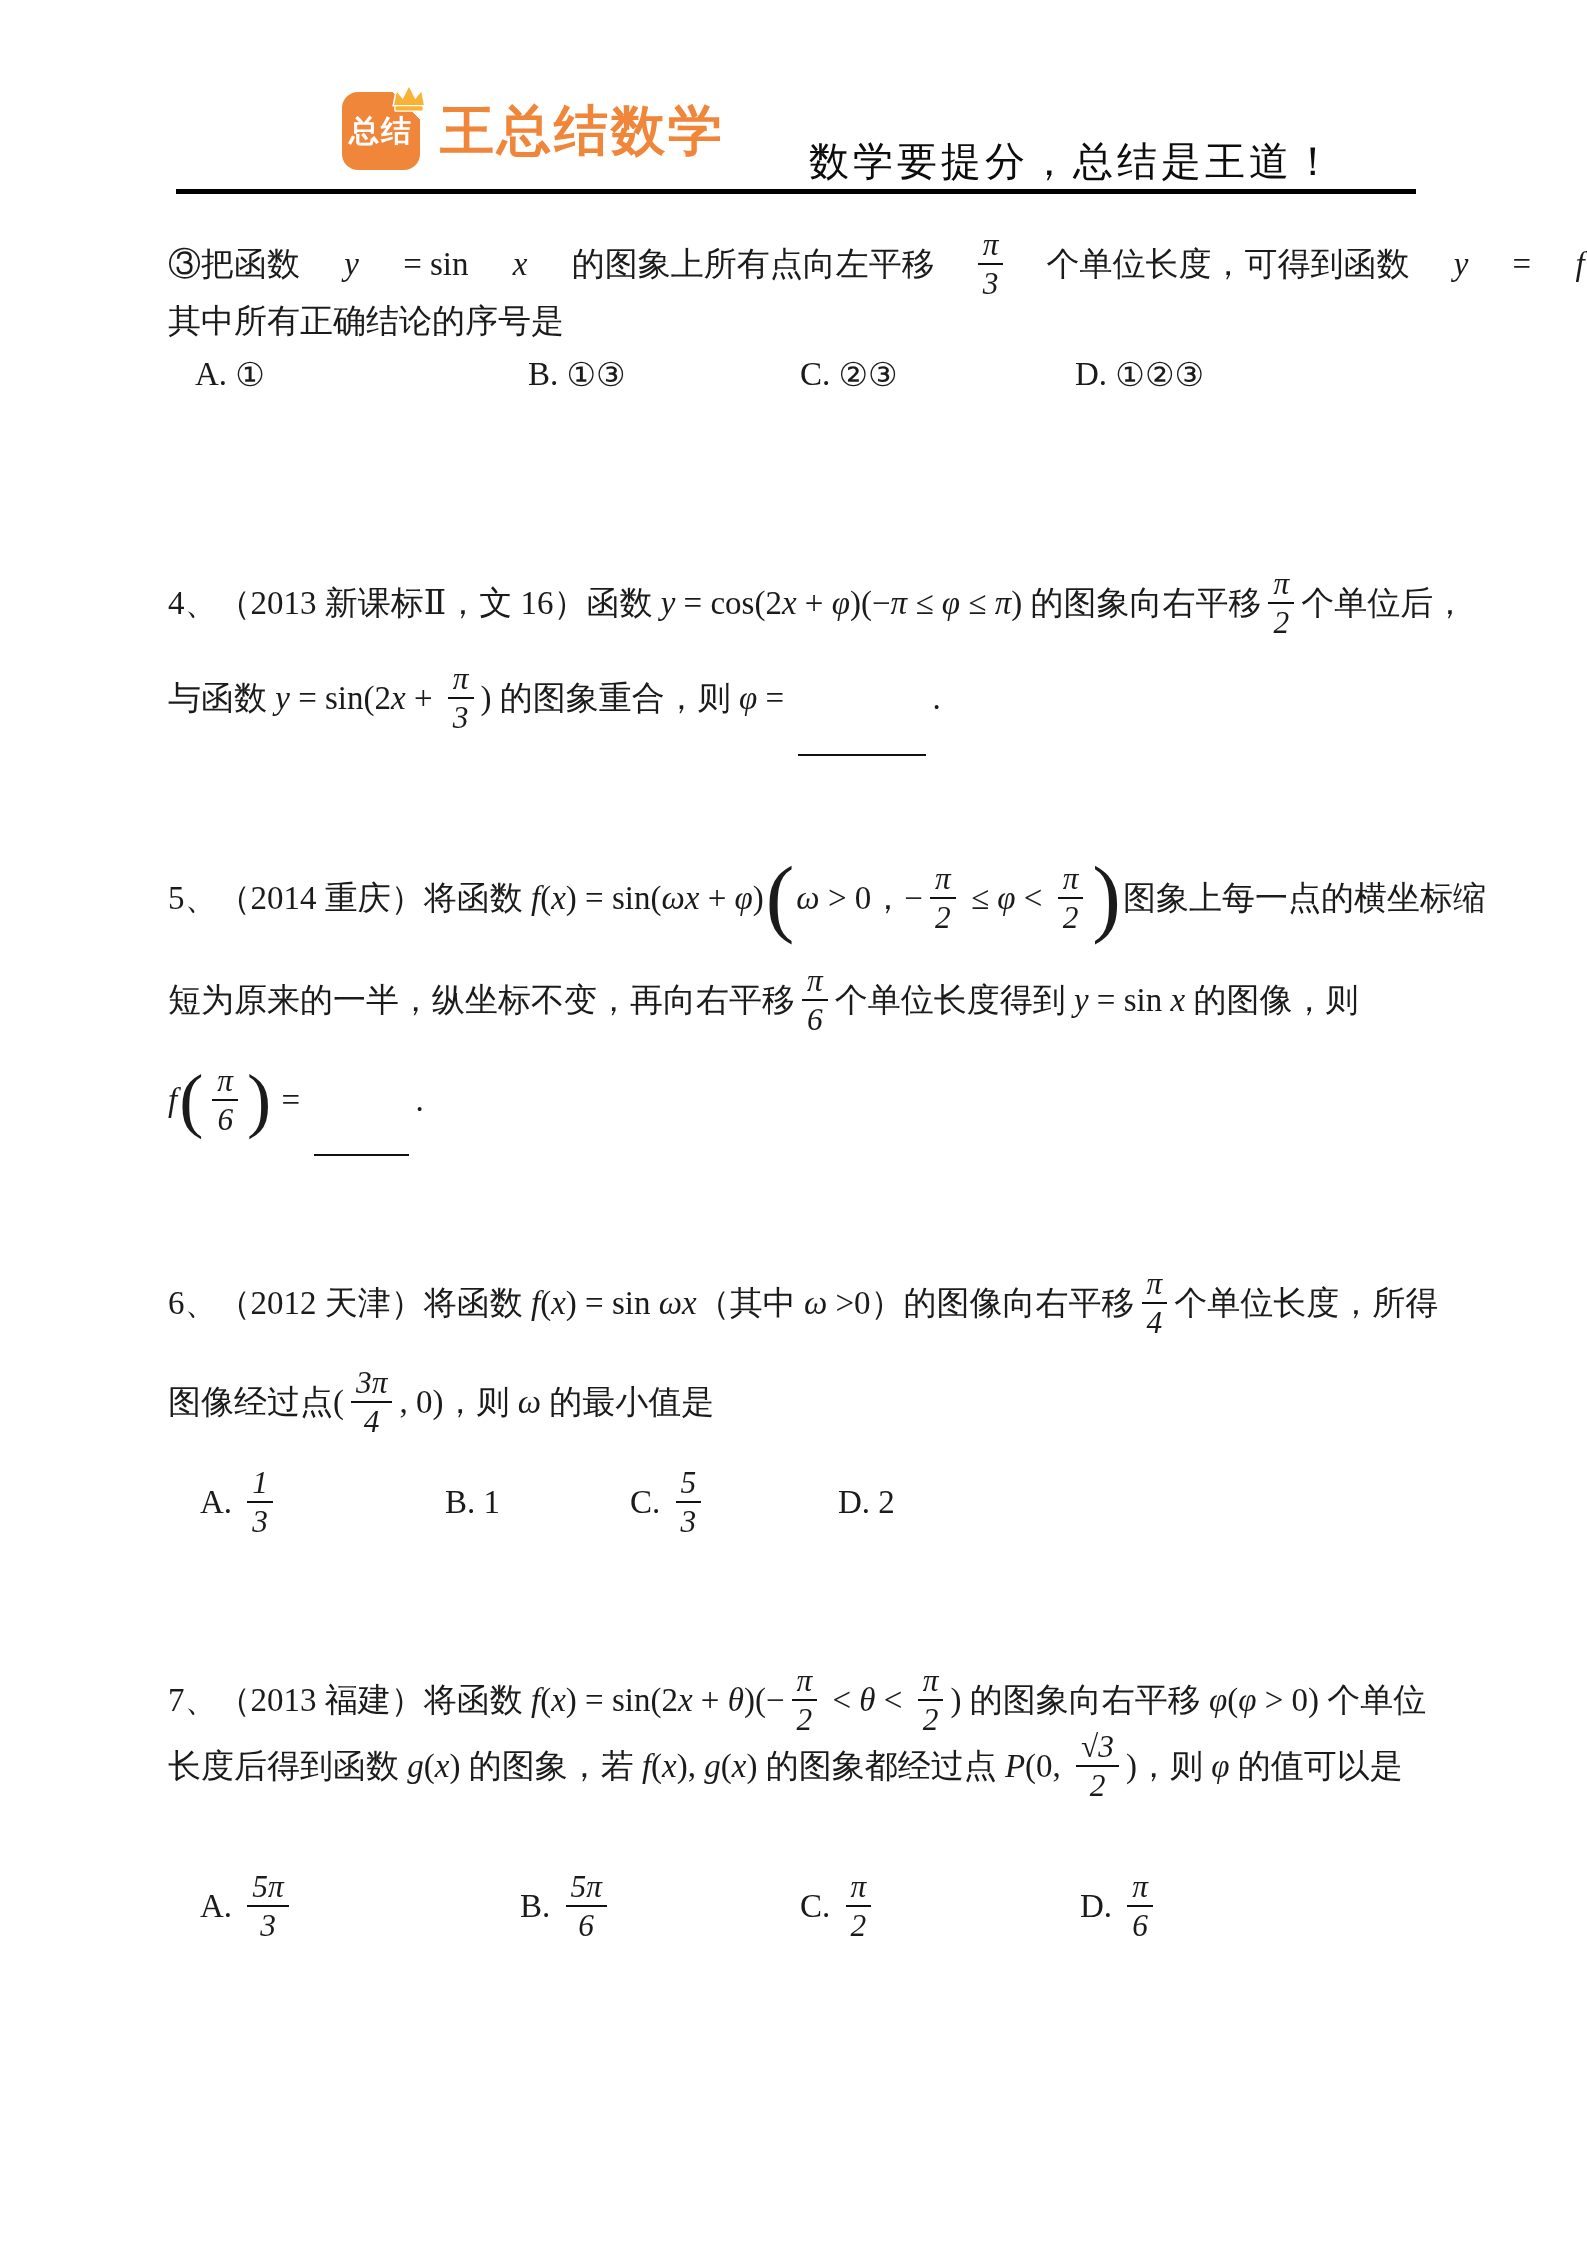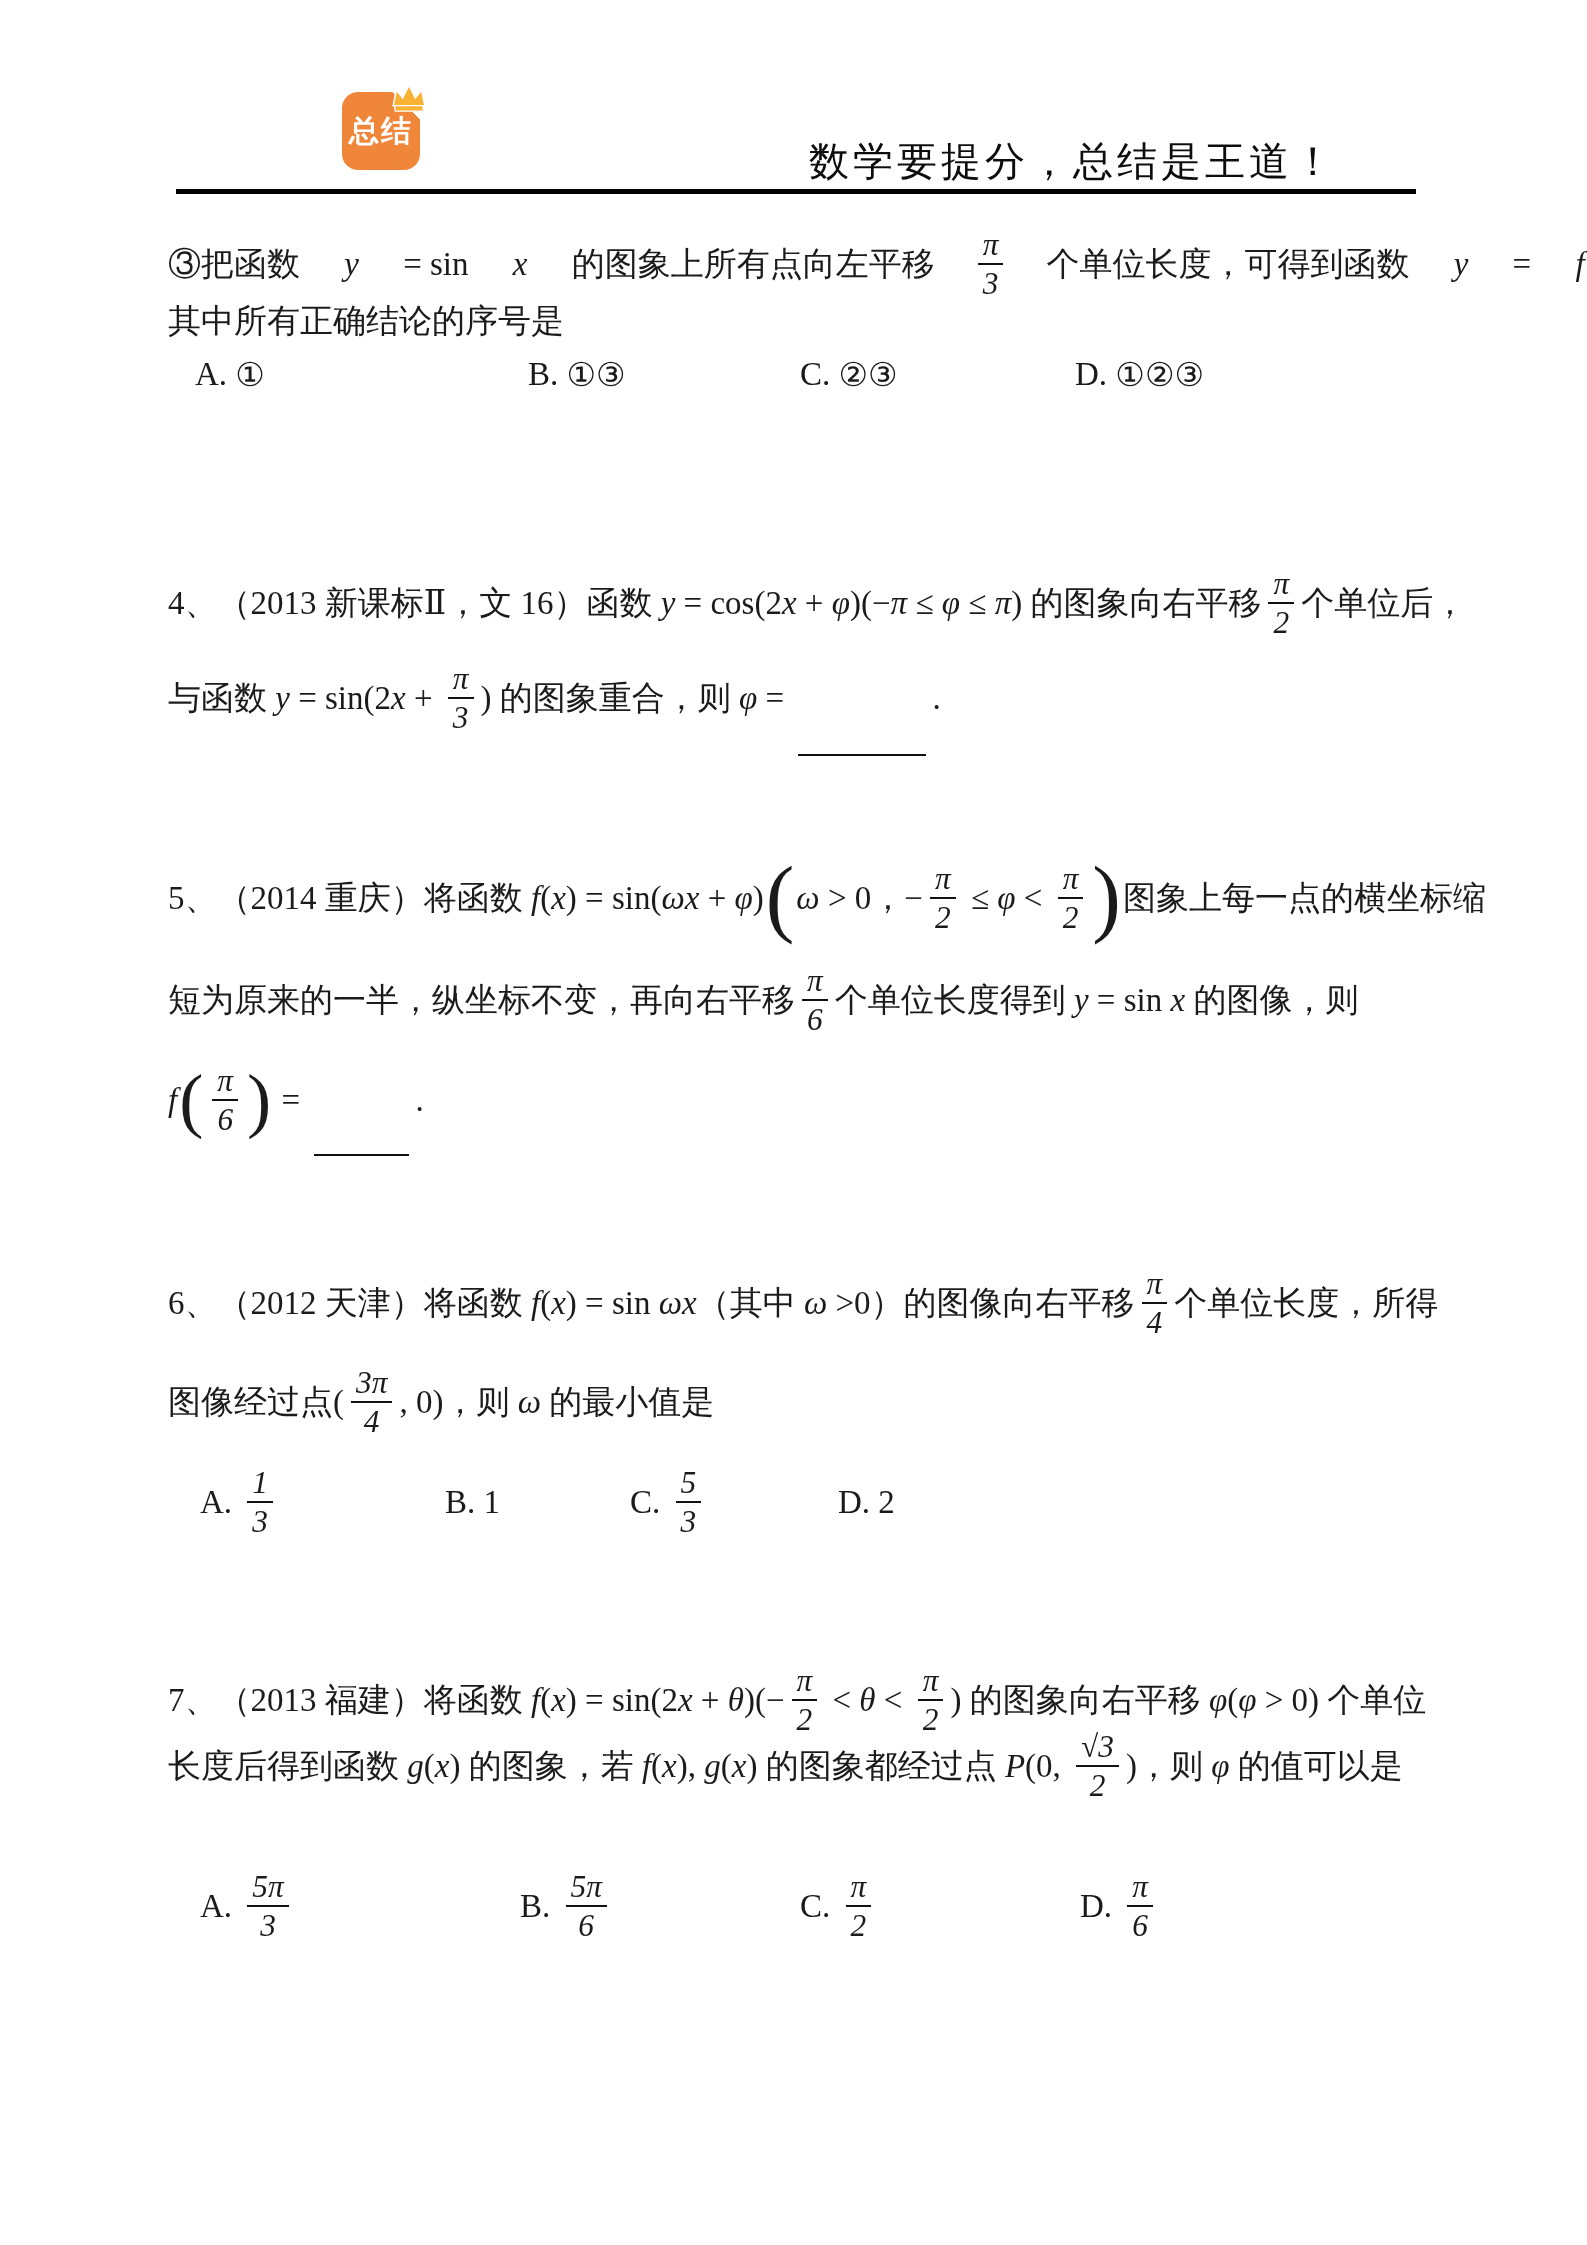--- a/index.html
+++ b/index.html
@@ -76,20 +76,21 @@
 <div class="page">
 
   <div class="logo">
     <div class="badge">
       <svg class="crown" width="38" height="30" viewBox="0 0 24 19">
         <polygon points="2,15 4,5 8,10 12,2 16,10 20,5 22,15" fill="#f9b233" stroke="#ffffff" stroke-width="1"></polygon>
         <rect x="3" y="15" width="18" height="3.5" rx="1" fill="#f9b233" stroke="#ffffff" stroke-width="0.8"></rect>
       </svg>
       <span class="badge-text">总结</span>
     </div>
+    <span class="logo-title">王总结数学</span>
   </div>
   <div class="slogan">数学要提分，总结是王道！</div>
   <div class="divider"></div>
 
   <div class="line l-q3-1"><span class="tk-txt">③把函数 </span><span class="tk-m">y</span><span class="tk-mr"> = sin </span><span class="tk-m">x</span><span class="tk-txt"> 的图象上所有点向左平移</span><span class="frac"><span class="fnum">π</span><span class="fden">3</span></span><span class="tk-txt">个单位长度，可得到函数 </span><span class="tk-m">y</span><span class="tk-mr"> = </span><span class="tk-m">f</span><span class="tk-mr">(</span><span class="tk-m">x</span><span class="tk-mr">)</span><span class="tk-txt"> 的图象.</span></div>
   <div class="line l-q3-2"><span class="tk-txt">其中所有正确结论的序号是</span></div>
   <div class="opts opts-q3">
     <div class="opt"><span class="tk-mr">A. </span><span class="tk-txt">①</span></div>
     <div class="opt"><span class="tk-mr">B. </span><span class="tk-txt">①③</span></div>
     <div class="opt"><span class="tk-mr">C. </span><span class="tk-txt">②③</span></div>

